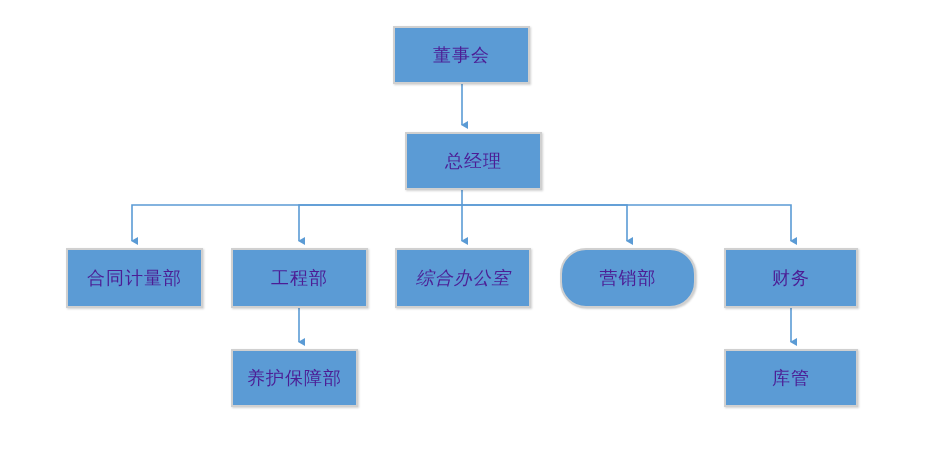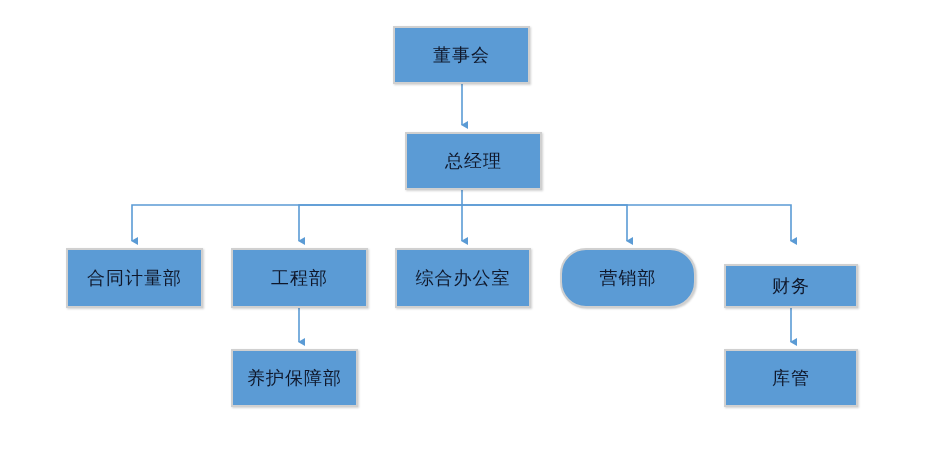--- a/index.html
+++ b/index.html
@@ -17,21 +17,21 @@
   }
   .org-box {
     position: absolute;
     box-sizing: border-box;
     background: #5B9BD5;
     border: 2px solid #D0D0D0;
     box-shadow: 1px 1px 2px rgba(0,0,0,0.18);
     display: flex;
     align-items: center;
     justify-content: center;
-    color: #0f172a;
+    color: #4c1d95;
     font-size: 18px;
     letter-spacing: 1px;
     line-height: 1;
     white-space: nowrap;
     user-select: none;
   }
   .connectors {
     position: absolute;
     left: 0;
     top: 0;
@@ -64,23 +64,23 @@
   </svg>
 
   <div class="org-box" style="left:393px; top:26px; width:137px; height:58px;">董事会</div>
 
   <div class="org-box" style="left:393px; top:132px; width:137px; height:58px;margin-left:12px;">总经理</div>
 
   <div class="org-box" style="left:66px; top:248px; width:137px; height:60px;">合同计量部</div>
 
   <div class="org-box" style="left:231px; top:248px; width:137px; height:60px;">工程部</div>
 
-  <div class="org-box" style="left:395px; top:248px; width:136px; height:60px;">综合办公室</div>
+  <div class="org-box" style="left:395px; top:248px; width:136px; height:60px;font-style:italic;">综合办公室</div>
 
   <div class="org-box" style="left:560px; top:248px; width:136px; height:60px;border-radius:26px;">营销部</div>
 
-  <div class="org-box" style="left:724px; top:264px; width:134px; height:44px;">财务</div>
+  <div class="org-box" style="left:724px; top:248px; width:134px; height:60px;">财务</div>
 
   <div class="org-box" style="left:231px; top:349px; width:127px; height:58px;">养护保障部</div>
 
   <div class="org-box" style="left:724px; top:349px; width:134px; height:58px;text-align:right;">库管</div>
 
 </div>
 
 </body></html>

